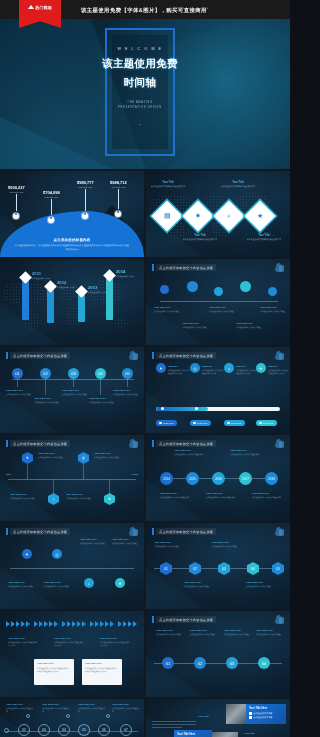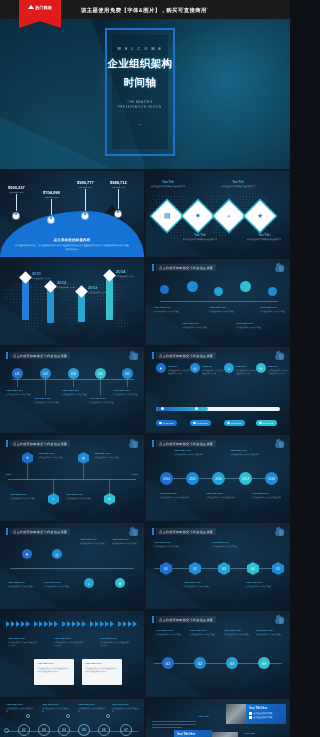--- a/index.html
+++ b/index.html
@@ -181,21 +181,21 @@
   </div>
 </div>
 
 <div class="deck">
 
   <div class="slide full">
     <div class="bg-poly"></div>
     <div class="cover-frame"></div>
     <div class="cover-inner">
       <div class="cover-welcome">W E L C O M E</div>
-      <div class="cover-title">企业组织架构</div>
+      <div class="cover-title">该主题使用免费</div>
       <div class="cover-title">时间轴</div>
       <div class="cover-sub">THE AMAZING</div>
       <div class="cover-sub" style="margin-top:1px">PRESENTATION  DESIGN</div>
       <div class="cover-chev">⌄</div>
     </div>
   </div>
 
   <div style="height:2px"></div>
 
   <div class="row">

